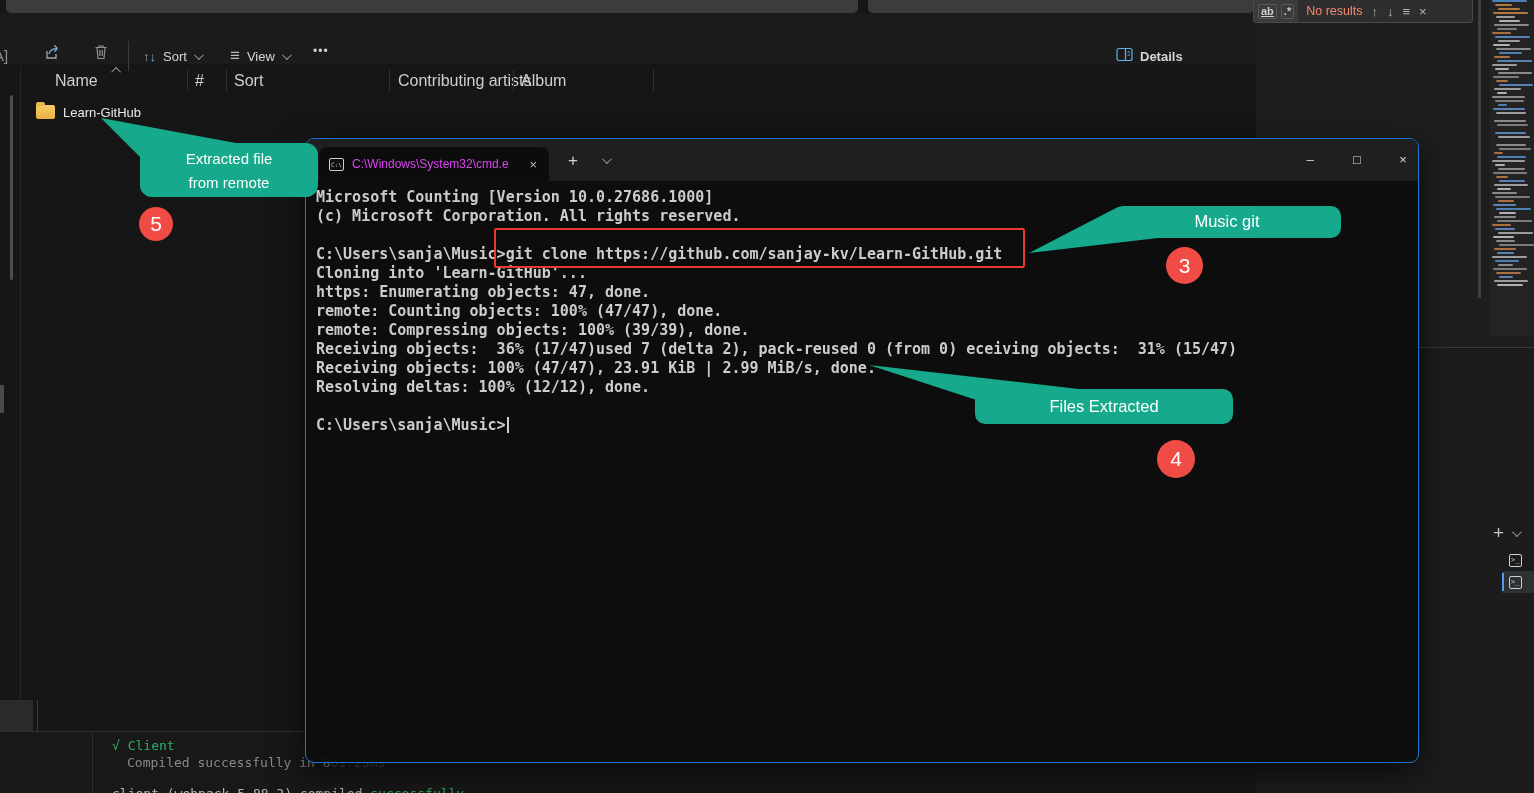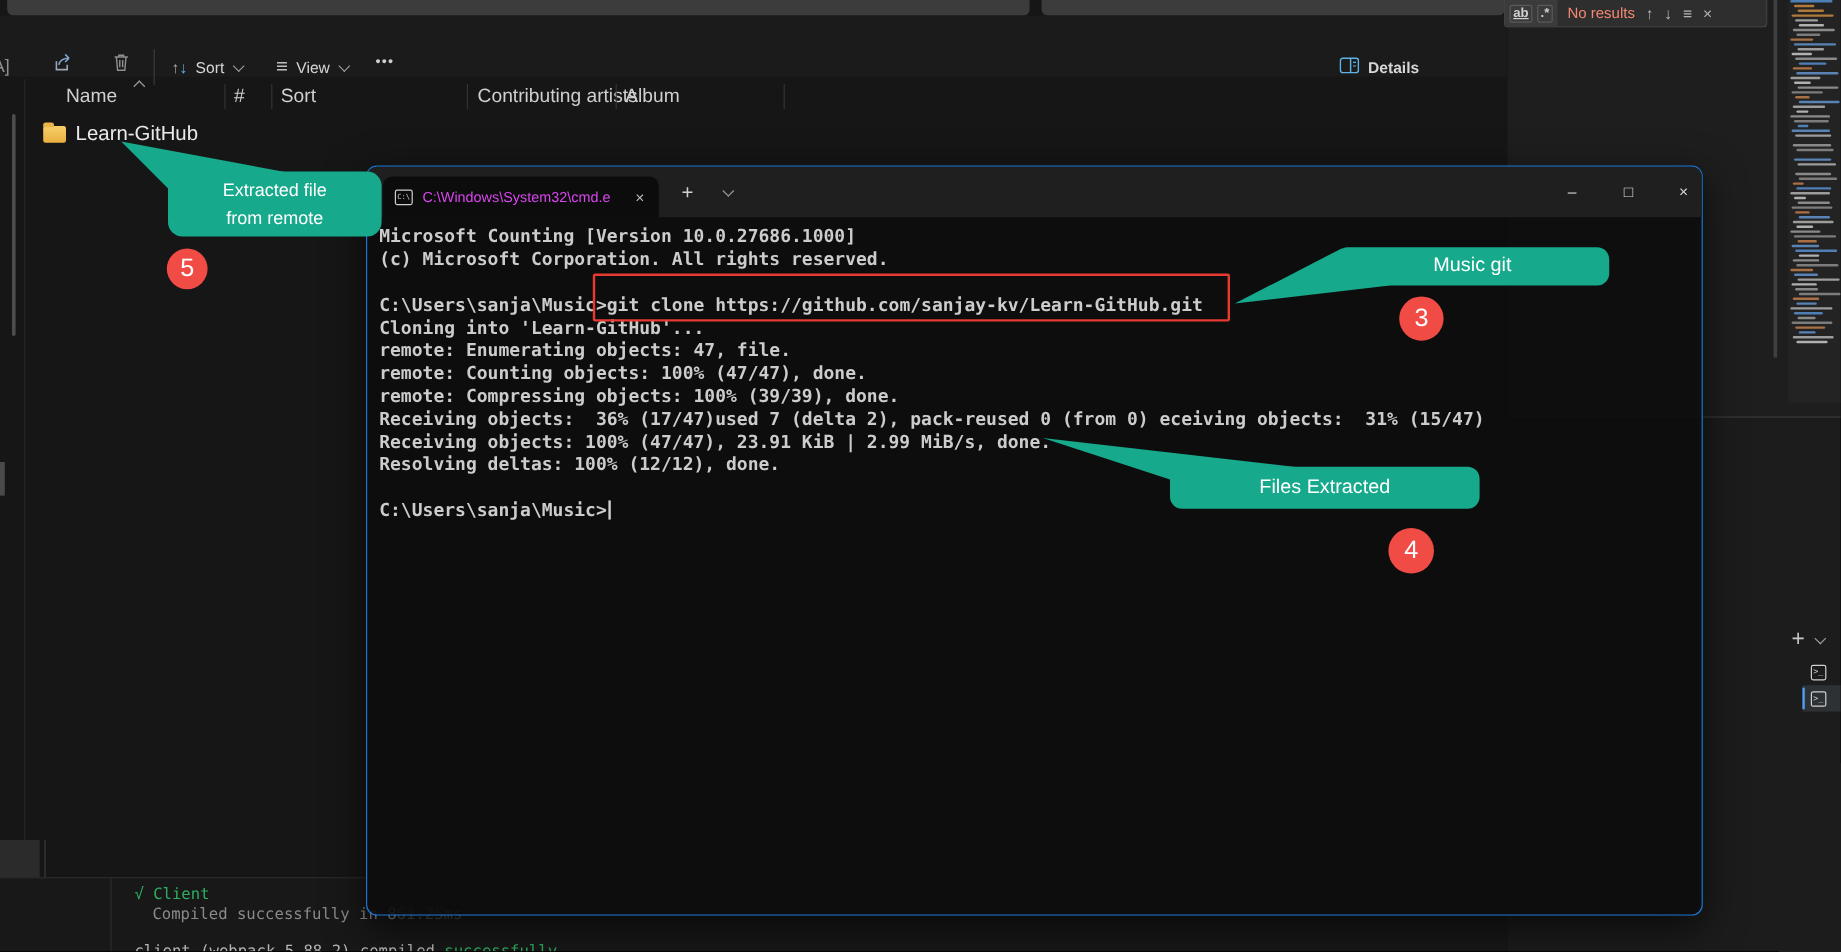--- a/index.html
+++ b/index.html
@@ -21,21 +21,21 @@
   .chev.up { transform:rotate(-135deg) translateY(-2px); }
   #hdr-row { top:68px; left:22px; right:0; height:25px; font-size:16px; color:#cfcfcf; }
   .hdr-div { position:absolute; top:2px; width:1px; height:21px; background:#333; }
   .hdr-label { position:absolute; top:4px; }
   #list-divider-left { left:20px; top:66px; width:1px; height:634px; background:#262626; }
   #nav-scroll-thumb { left:10px; top:95px; width:3px; height:185px; background:#4d4d4d; border-radius:2px; }
   #left-nub { left:0; top:385px; width:4px; height:28px; background:#4a4a4a; }
   #folder-row { left:36px; top:101px; height:22px; display:flex; align-items:center; gap:8px; }
   .folder-glyph { position:relative; width:19px; height:14px; background:linear-gradient(#f7cf6a,#e9af3f); border-radius:2px; }
   .folder-glyph:before { content:""; position:absolute; top:-3px; left:0; width:9px; height:4px; background:#e9b54a; border-radius:2px 2px 0 0; }
-  #folder-label { font-size:17px; color:#eaeaea; }
+  #folder-label { font-size:13px; color:#eaeaea; }
   
   #exp-bottom-block { left:0; top:700px; width:33px; height:31px; background:#2b2b2b; }
   #exp-bottom-vdiv { left:37px; top:700px; width:1px; height:31px; background:#3a3a3a; }
   #exp-bottom-hdiv { left:0; top:731px; width:1256px; height:1px; background:#303030; }
 
   
   #vs-bottom { left:0; top:732px; width:1256px; height:61px; background:#181818; z-index:1; font-family:"DejaVu Sans Mono", monospace; }
   #vs-bottom-vline { position:absolute; left:92px; top:0; width:1px; height:61px; background:#2c2c2c; }
   #client-line { position:absolute; left:112px; top:6px; font-size:13px; color:#2fae62; }
   #compiled-line { position:absolute; left:127px; top:23px; font-size:13px; color:#8a8a8a; }
@@ -286,21 +286,21 @@
       <span id="cmd-tab-dd" class="chev"></span>
       <span class="win-btn" id="btn-min">–</span>
       <span class="win-btn" id="btn-max">□</span>
       <span class="win-btn" id="btn-close">×</span>
     </div>
     <div id="cmd-content">
       <div class="tline" style="top:7px;">Microsoft Counting [Version 10.0.27686.1000]</div>
       <div class="tline" style="top:64px;"><span>C:\Users\sanja\Music&gt;</span><span>git clone https://github.com/sanjay-kv/Learn-GitHub.git</span></div>
       <div class="tline" style="top:26px;">(c) Microsoft Corporation. All rights reserved.</div>
       <div class="tline" style="top:83px;">Cloning into 'Learn-GitHub'...</div>
-      <div class="tline" style="top:102px;">remote: Enumerating objects: 47, file.</div>
+      <div class="tline" style="top:102px;">https: Enumerating objects: 47, done.</div>
       <div class="tline" style="top:121px;">remote: Counting objects: 100% (47/47), done.</div>
       <div class="tline" style="top:140px;">remote: Compressing objects: 100% (39/39), done.</div>
       <div class="tline" style="top:159px;">Receiving objects:  36% (17/47)used 7 (delta 2), pack-reused 0 (from 0) eceiving objects:  31% (15/47)</div>
       <div class="tline" style="top:178px;">Receiving objects: 100% (47/47), 23.91 KiB | 2.99 MiB/s, done.</div>
       <div class="tline" style="top:197px;">Resolving deltas: 100% (12/12), done.</div>
       <div class="tline" style="top:235px;"><span>C:\Users\sanja\Music&gt;</span><span id="cursor-bar"></span></div>
     </div>
     <div id="red-box"></div>
   </div>
 

